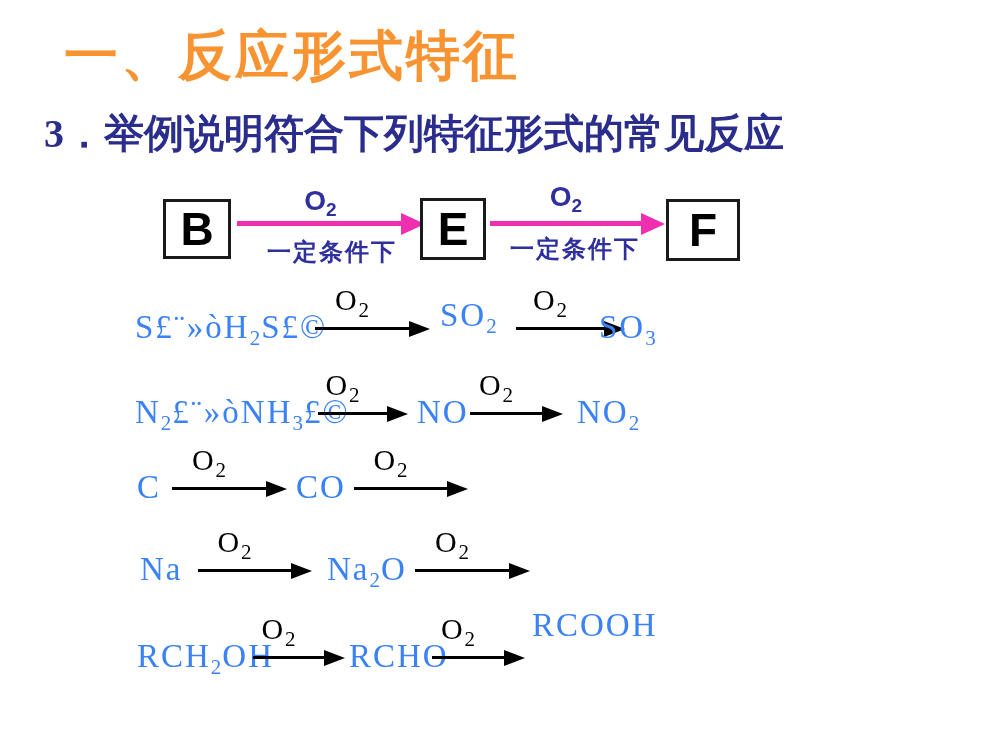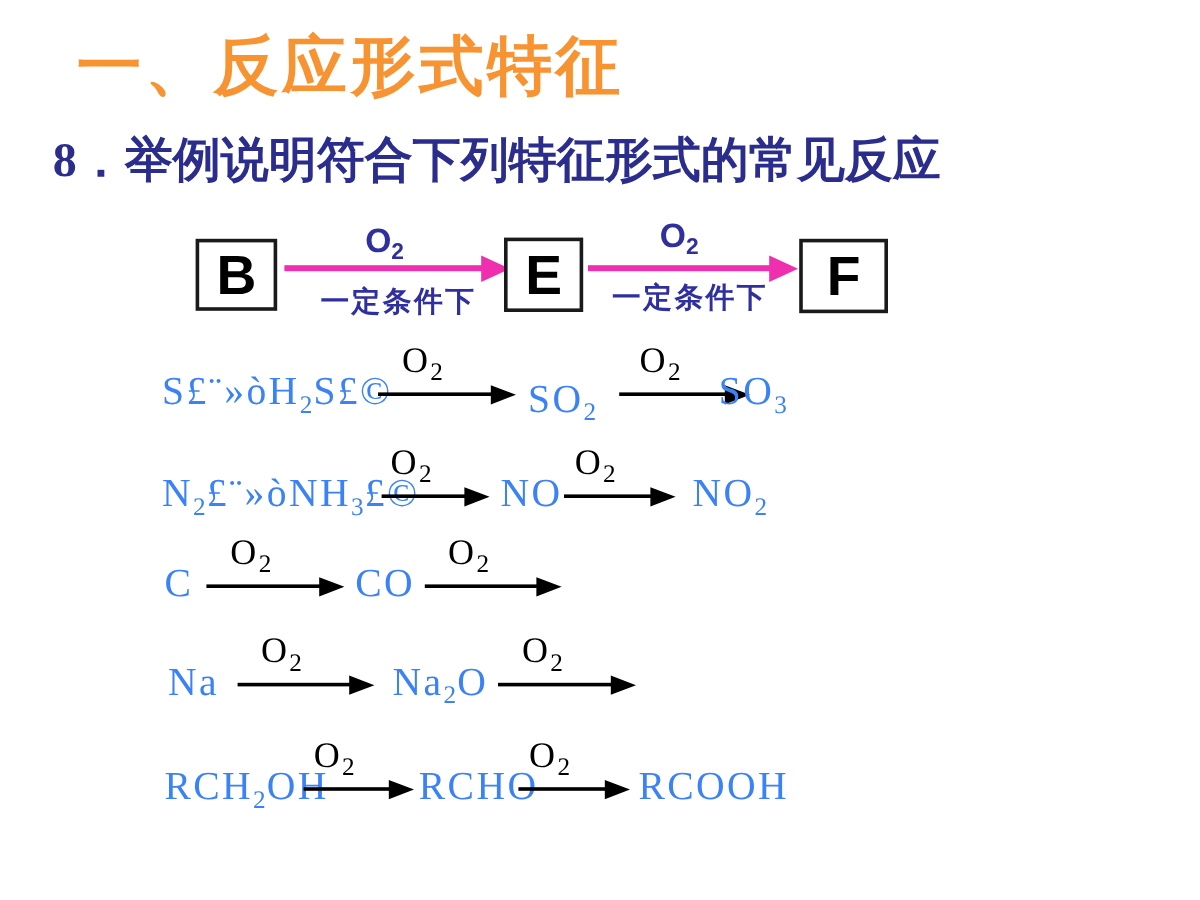--- a/index.html
+++ b/index.html
@@ -39,21 +39,21 @@
         border-top:8px solid transparent;border-bottom:8px solid transparent;}
   .rlabel{position:absolute;left:calc(50% - 10px);transform:translateX(-50%);bottom:9px;
         font-size:30px;line-height:1;letter-spacing:2px;white-space:nowrap;color:#000;}
 </style>
 </head>
 <body>
 
 <div class="slide">
 
   <div class="title">一、反应形式特征</div>
-  <div class="subtitle">8．举例说明符合下列特征形式的常见反应</div>
+  <div class="subtitle">3．举例说明符合下列特征形式的常见反应</div>
 
   <div class="bbox" style="left:163px;top:199px;width:68px;height:60px">
     <span>B</span>
   </div>
   <div class="marrow" style="left:237px;top:221px;width:166px"></div>
   <div class="dlabel" style="left:237px;top:187px;width:168px"><span>O</span><span class="sub">2</span></div>
   <div class="cond" style="left:237px;top:240px;width:190px">一定条件下</div>
 
   <div class="bbox" style="left:420px;top:198px;width:66px;height:62px">
     <span>E</span>
@@ -63,21 +63,21 @@
   <div class="cond" style="left:480px;top:237px;width:190px">一定条件下</div>
 
   <div class="bbox" style="left:666px;top:199px;width:74px;height:62px">
     <span>F</span>
   </div>
 
   <span class="species" style="left:135px;top:307px"><span>S£¨»òH</span><span class="sub">2</span><span>S£©</span></span>
   <div class="rarrow" style="left:315px;top:327px;width:95px">
     <span class="rlabel"><span>O</span><span class="sub">2</span></span>
   </div>
-  <span class="species" style="left:440px;top:313px"><span>SO</span><span class="sub">2</span></span>
+  <span class="species" style="left:440px;top:295px"><span>SO</span><span class="sub">2</span></span>
   <div class="rarrow" style="left:516px;top:327px;width:89px">
     <span class="rlabel"><span>O</span><span class="sub">2</span></span>
   </div>
   <span class="species" style="left:599px;top:307px"><span>SO</span><span class="sub">3</span></span>
 
   <span class="species" style="left:135px;top:392px"><span>N</span><span class="sub">2</span><span>£¨»òNH</span><span class="sub">3</span><span>£©</span></span>
   <div class="rarrow" style="left:318px;top:412px;width:70px">
     <span class="rlabel"><span>O</span><span class="sub">2</span></span>
   </div>
   <span class="species" style="left:417px;top:392px"><span>NO</span></span>
@@ -105,15 +105,15 @@
   </div>
 
   <span class="species" style="left:137px;top:636px"><span>RCH</span><span class="sub">2</span><span>OH</span></span>
   <div class="rarrow" style="left:253px;top:656px;width:72px">
     <span class="rlabel"><span>O</span><span class="sub">2</span></span>
   </div>
   <span class="species" style="left:349px;top:636px"><span>RCHO</span></span>
   <div class="rarrow" style="left:432px;top:656px;width:73px">
     <span class="rlabel"><span>O</span><span class="sub">2</span></span>
   </div>
-  <span class="species" style="left:532px;top:636px"><span>RCOOH</span></span>
+  <span class="species" style="left:532px;top:605px"><span>RCOOH</span></span>
 
 </div>
 
 </body></html>

